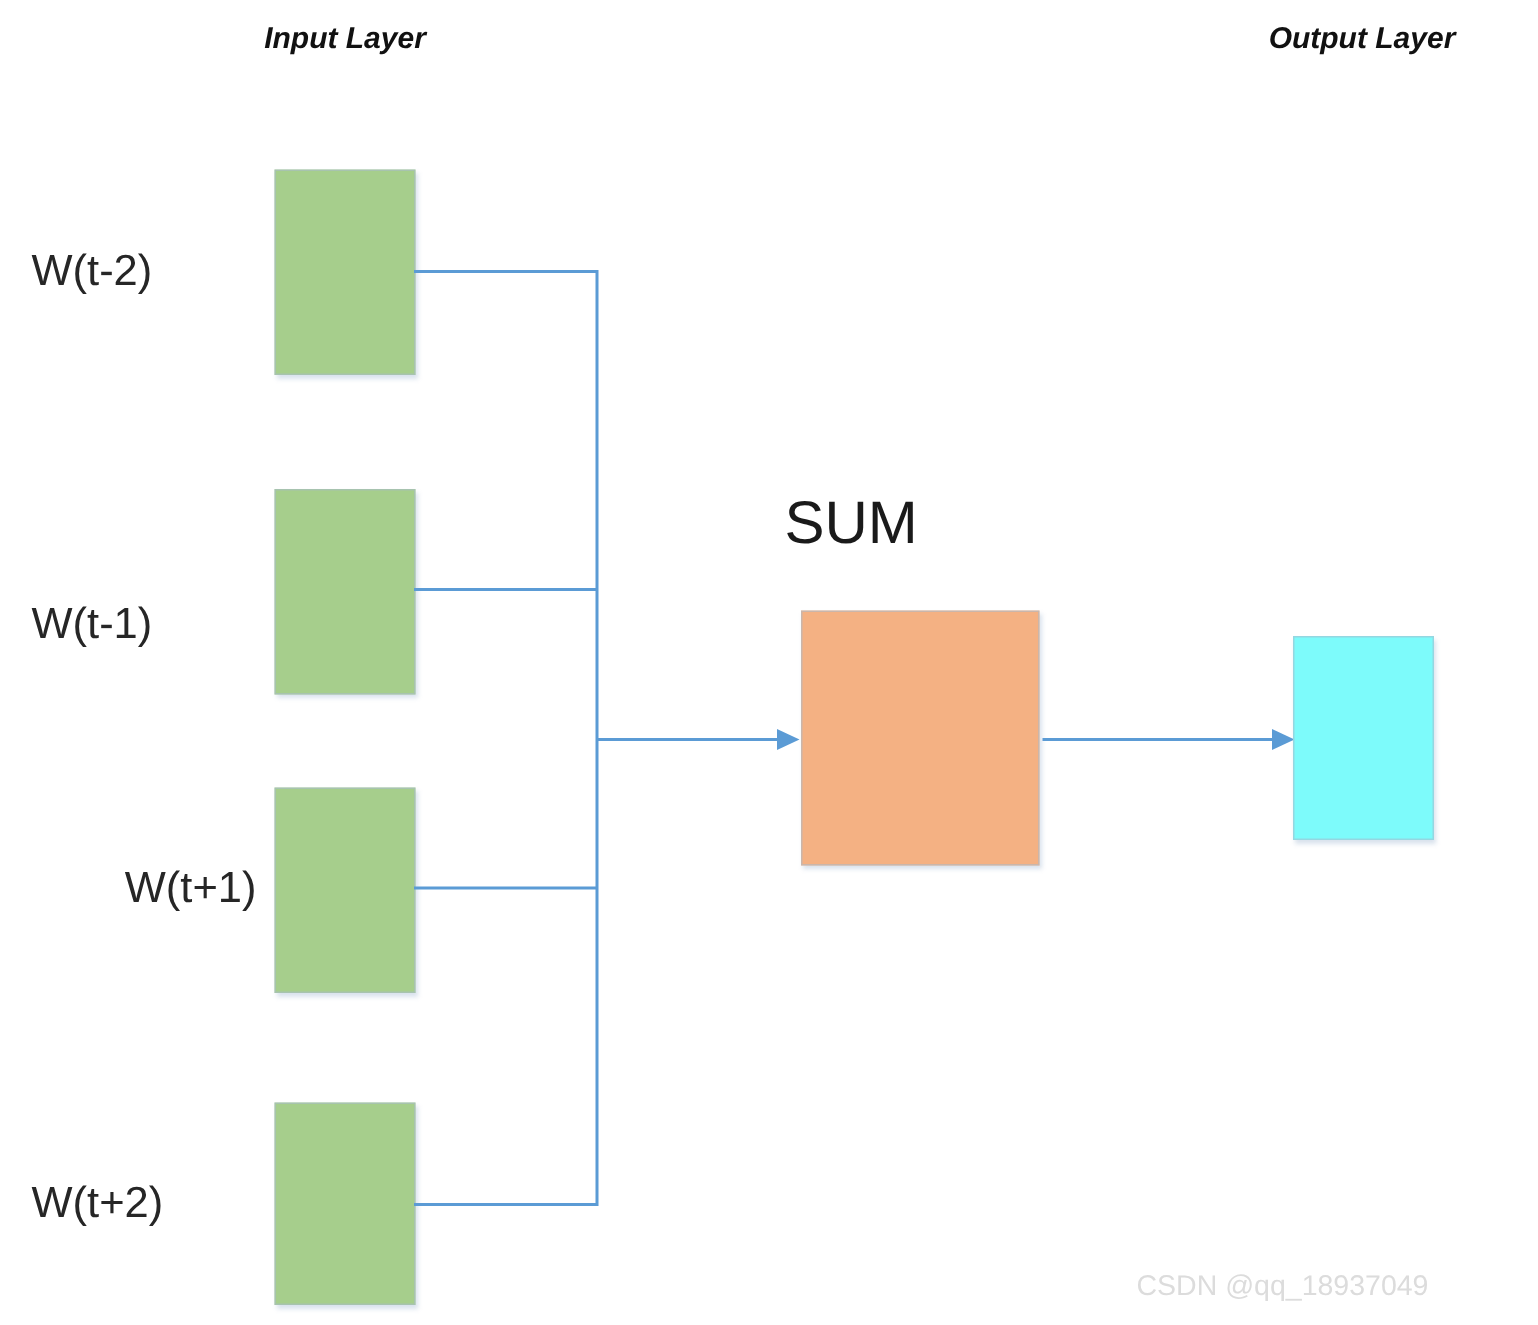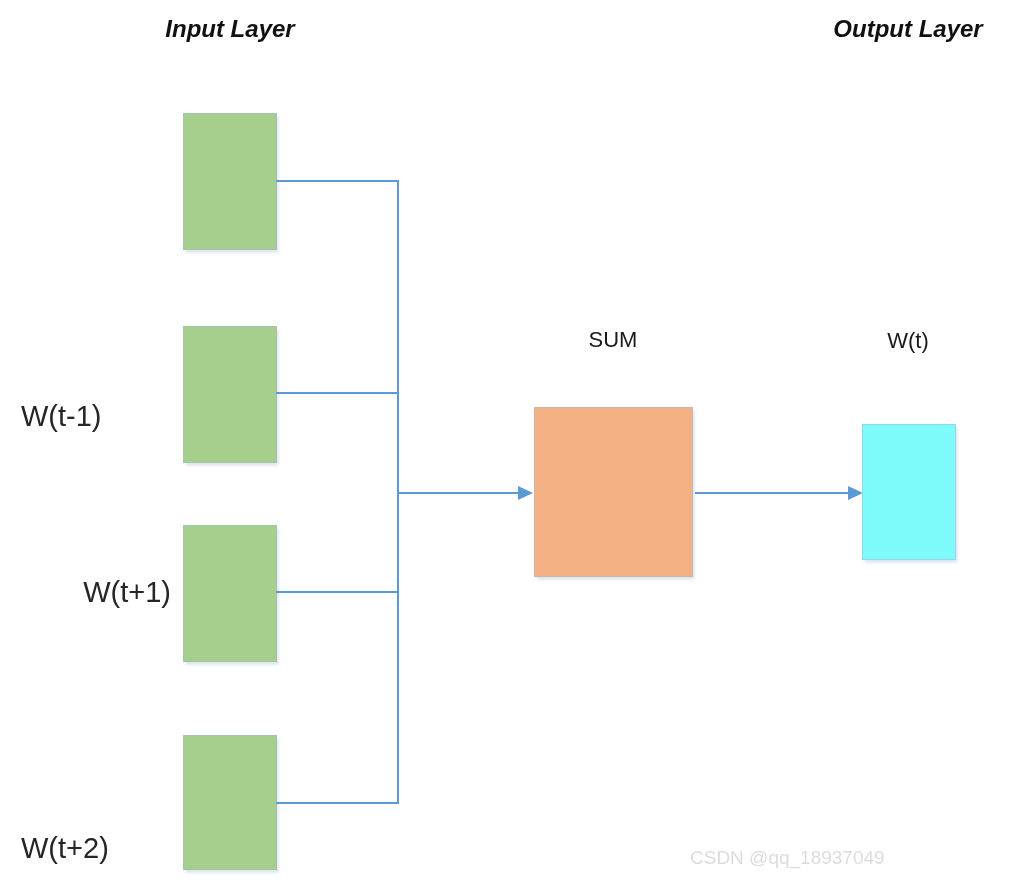--- a/index.html
+++ b/index.html
@@ -12,21 +12,21 @@
     height: 883px;
     background: #ffffff;
     overflow: hidden;
   }
 
   .col-title {
     position: absolute;
     top: 15px;
     width: 290px;
     text-align: center;
-    font-size: 24px;
+    font-size: 20px;
     font-weight: bold;
     font-style: italic;
     color: #111111;
   }
   .col-title.input  { left: 85px;  }
   .col-title.hidden { left: 468px; }
   .col-title.output { left: 763px; }
 
   .node {
     position: absolute;
@@ -63,27 +63,26 @@
     position: absolute;
     left: 21px;
     width: 150px;
     font-size: 29px;
     color: #262626;
     line-height: 36px;
   }
   .node-label.l0 { top: 163px; }
   .node-label.l1 { top: 375px; margin-top: 23px; }
   .node-label.l2 { top: 574px; text-align: right; }
-  .node-label.l3 { top: 830px; }
+  .node-label.l3 { top: 784px; }
 
   .mid-label {
     position: absolute;
     width: 180px;
-    text-align: center;
-    font-size: 22px;
+    font-size: 40px;
     color: #1a1a1a;
   }
   .mid-label.sum { left: 523px; top: 327px; }
   .mid-label.wt  { left: 818px; top: 328px; }
 
   .hline, .vline {
     position: absolute;
     background: var(--connector, #5B9BD5);
   }
   .hline { height: 2px; }
@@ -109,33 +108,34 @@
     border-left: 15px solid var(--connector, #5B9BD5);
   }
   .arrow1-head { left: 518px; top: 486px; }
   .arrow2-head { left: 848px; top: 486px; }
 
   .watermark {
     position: absolute;
     left: 690px;
     top: 847px;
     width: 330px;
-    text-align: left;
+    text-align: center;
     font-size: 19px;
     color: var(--watermark, #DCDCDC);
   }
 </style>
 </head>
 <body>
 
 <div class="canvas">
 
   <div class="col-title input">Input Layer</div>
   <div class="col-title output">Output Layer</div>
 
+  <div class="node-label l0">W(t-2)</div>
   <div class="node-label l1">W(t-1)</div>
   <div class="node-label l2">W(t+1)</div>
   <div class="node-label l3">W(t+2)</div>
 
   <div class="node input-node n0"></div>
   <div class="node input-node n1"></div>
   <div class="node input-node n2"></div>
   <div class="node input-node n3"></div>
 
   <div class="hline conn c0"></div>
@@ -146,18 +146,17 @@
 
   <div class="hline arrow1-line"></div>
   <div class="arrowhead arrow1-head"></div>
 
   <div class="mid-label sum">SUM</div>
   <div class="node hidden-node"></div>
 
   <div class="hline arrow2-line"></div>
   <div class="arrowhead arrow2-head"></div>
 
-  <div class="mid-label wt">W(t)</div>
   <div class="node output-node"></div>
 
   <div class="watermark">CSDN @qq_18937049</div>
 
 </div>
 
 </body></html>

